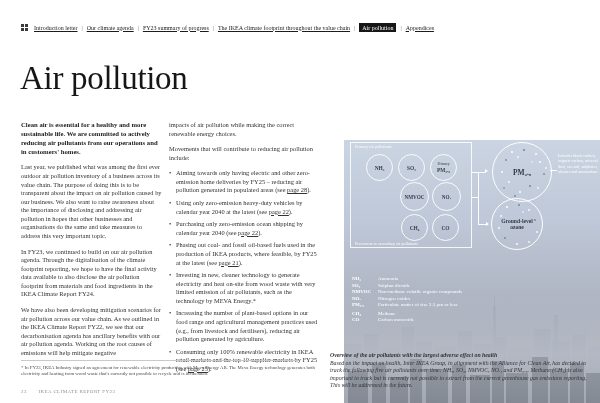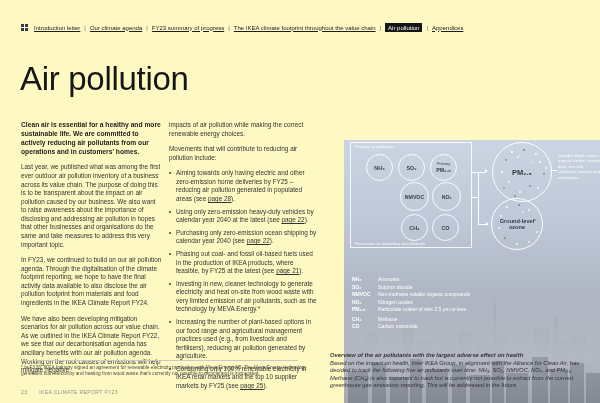--- a/index.html
+++ b/index.html
@@ -1,18 +1,18 @@
 <!DOCTYPE html>
 <html><head>
 <meta charset="utf-8">
 <style>
   html,body{margin:0;padding:0;background:#e8e8e8;}
   .page{
-    position:relative;width:600px;height:403px;background:#fef9c3;overflow:hidden;
-    font-family:Liberation Sans, sans-serif;color:#2e2e2e;
+    position:relative;width:600px;height:403px;background:#ffffff;overflow:hidden;
+    font-family:Liberation Serif, serif;color:#2e2e2e;
   }
   
   .nav{position:absolute;left:21px;top:23px;display:flex;align-items:center;gap:4px;font-size:6px;white-space:nowrap;}
   .menu-icon{width:7px;height:7px;background:#3a3a3a;position:relative;margin-right:2px;cursor:pointer;}
   .menu-icon::before{content:"";position:absolute;left:3px;top:0;width:1px;height:7px;background:#fff;}
   .menu-icon::after{content:"";position:absolute;top:3px;left:0;width:7px;height:1px;background:#fff;}
   .nav-link{text-decoration:underline;color:#1c1c1c;cursor:pointer;}
   .nav-link.active{background:#161616;color:#ffffff;text-decoration:none;padding:1.5px 3px;}
   .nav-sep{color:#666;}
   

